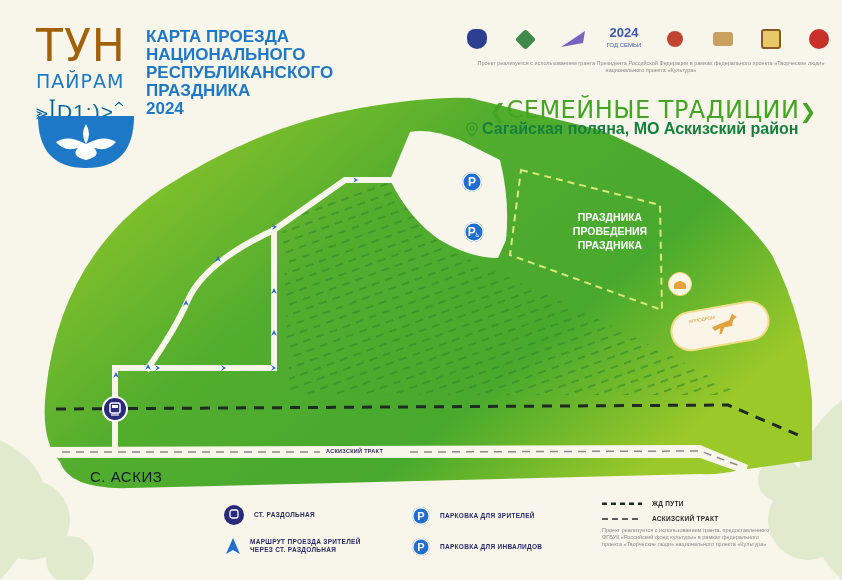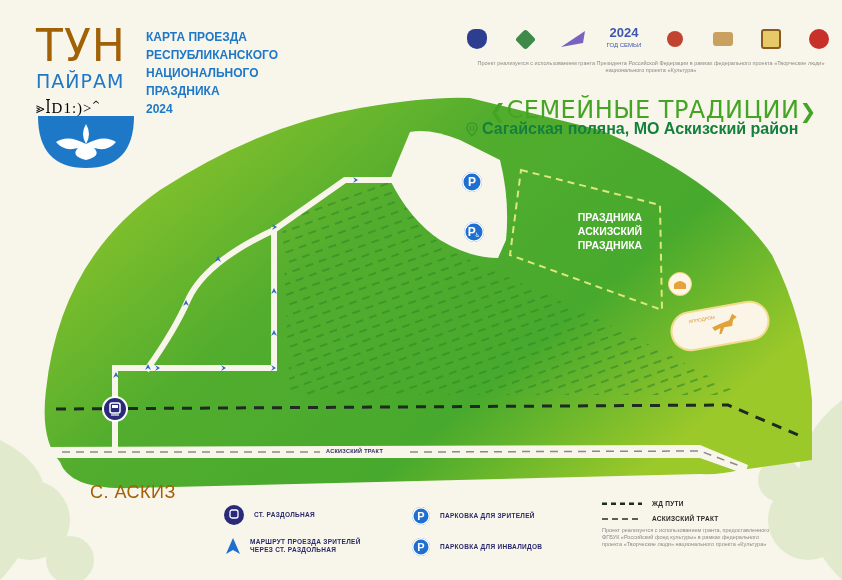--- a/index.html
+++ b/index.html
@@ -7,39 +7,39 @@
       width: 842px; height: 580px; overflow: hidden; position: relative;
       background: #f8f5ea;
       font-family: "Liberation Sans", "DejaVu Sans", sans-serif;
     }
     .abs { position: absolute; }
     svg.map { position: absolute; left: 0; top: 0; }
 
     
     .logo-tun { left: 36px; top: 24px; font-size: 44px; font-weight: 400; color: #a16207; letter-spacing: 1px; line-height: 44px; font-family: "DejaVu Sans", sans-serif; }
     .logo-payram { left: 36px; top: 70px; font-size: 19px; color: #1e78c8; letter-spacing: 1px; font-family: "DejaVu Sans", sans-serif; }
-    .logo-script { left: 36px; top: 97px; font-size: 15px; color: #000000; letter-spacing: 1px; font-family: Liberation Serif, serif; }
-    .header-title { left: 146px; top: 28px; width: 220px; font-size: 12px; line-height: 18px; font-weight: 700; color: #1e78c8; }
+    .logo-script { left: 36px; top: 97px; font-size: 21px; color: #0369a1; letter-spacing: 1px; font-family: Liberation Sans, sans-serif; }
+    .header-title { left: 146px; top: 28px; width: 220px; font-size: 17px; line-height: 18px; font-weight: 700; color: #1e78c8; }
     .header-title div { white-space: nowrap; }
 
     
     .partners { left: 462px; top: 26px; width: 372px; display: flex; justify-content: space-between; align-items: center; }
     .partner { width: 30px; height: 26px; display: flex; align-items: center; justify-content: center; font-size: 8px; }
     .partner .blob { width: 20px; height: 20px; border-radius: 50%; }
     .partner-year { font-weight: 700; font-size: 13px; color: #3d56b0; line-height: 13px; width: 36px; text-align: center; }
     .partner-year small { display: block; font-size: 6px; color: #3d56b0; font-weight: 400; }
     .fineprint-top { left: 468px; top: 60px; width: 366px; font-size: 5.5px; color: #8a8a8a; text-align: center; line-height: 7px; }
 
     .event-title { left: 464px; top: 88px; width: 378px; text-align: center; font-size: 24px; color: #43a523; letter-spacing: 0.5px; font-family: "DejaVu Sans", sans-serif; white-space: nowrap; margin-top: 8px; }
     .event-title .orn { color: #43a523; font-size: 20px; }
     .location { left: 466px; top: 120px; font-size: 16px; font-weight: 700; color: #15803d; white-space: nowrap; display: flex; align-items: center; gap: 4px; }
 
     
     .territory-label { left: 552px; top: 210px; font-size: 10.5px; line-height: 14px; font-weight: 700; color: #ffffff; text-align: center; width: 116px; }
-    .askiz-label { left: 90px; top: 482px; font-size: 18px; color: #a16207; letter-spacing: 0.5px; }
+    .askiz-label { left: 90px; top: 468px; font-size: 15px; color: #0f172a; letter-spacing: 0.5px; }
     .trakt-label { left: 326px; top: 448px; font-size: 5.5px; color: #2b2b5c; font-weight: 700; letter-spacing: 0.3px; }
 
     .pin { width: 20px; height: 20px; border-radius: 50%; background: #1e6fd0; color: #fff; font-size: 12px; font-weight: 700; display: flex; align-items: center; justify-content: center; box-shadow: 0 0 0 1.5px #ffffff inset; }
     .pin.sm { width: 18px; height: 18px; font-size: 11px; }
     .pin .sub { font-size: 6px; margin-left: -1px; margin-top: 5px; }
 
     .station-icon { width: 26px; height: 26px; border-radius: 50%; background: #2a2a7a; border: 2px solid #ffffff; box-sizing: border-box; display: flex; align-items: center; justify-content: center; }
 
     .yurt-icon { left: 668px; top: 272px; width: 22px; height: 22px; border-radius: 50%; background: #fdf6e6; border: 1.5px solid #f4d27a; display: flex; align-items: center; justify-content: center; }
     .hippo { left: 670px; top: 306px; width: 100px; height: 40px; border-radius: 20px; background: #fbf5e8; border: 2px solid #f0dc8a; transform: rotate(-10deg); box-sizing: border-box; }
@@ -118,22 +118,22 @@
 <div class="abs logo-tun">ТУН</div>
 <div class="abs logo-payram">ПАЙРАМ</div>
 <div class="abs logo-script">⪢ꟾD1:)&gt;⌃</div>
 <svg class="abs" style="left:38px;top:116px" width="96" height="52">
   <path d="M0 0 L96 0 Q96 52 48 52 Q0 52 0 0 Z" fill="#1e78c8"></path>
   <path d="M48 8 Q42 18 48 28 Q54 18 48 8 Z M48 28 Q30 18 18 26 Q26 36 40 32 Q32 40 48 44 Q64 40 56 32 Q70 36 78 26 Q66 18 48 28 Z" fill="#ffffff"></path>
 </svg>
 
 <div class="abs header-title">
   <div>КАРТА ПРОЕЗДА</div>
+  <div>НАЦИОНАЛЬНОГО</div>
   <div>РЕСПУБЛИКАНСКОГО</div>
-  <div>НАЦИОНАЛЬНОГО</div>
   <div>ПРАЗДНИКА</div>
   <div>2024</div>
 </div>
 
 <div class="abs partners">
   <div class="partner">
       <div class="blob" style="background:#2d3d90;border-radius:40% 40% 50% 50%"></div>
     </div>
   <div class="partner">
       <div class="blob" style="background:#3f8a4a;transform:rotate(45deg);border-radius:3px;width:15px;height:15px"></div>
@@ -175,21 +175,21 @@
 <div class="abs pin" style="left:462px;top:172px">
     <span>P</span>
   </div>
 <div class="abs pin" style="left:464px;top:222px">
     <span>P</span>
     <span class="sub">♿</span>
   </div>
 
 <div class="abs territory-label">
   <div>ПРАЗДНИКА</div>
-  <div>АСКИЗСКИЙ</div>
+  <div>ПРОВЕДЕНИЯ</div>
   <div>ПРАЗДНИКА</div>
 </div>
 
 <div class="abs yurt-icon">
   <svg width="14" height="12">
       <path d="M1 11 L1 6 Q7 0 13 6 L13 11 Z" fill="#e8a23a"></path>
     </svg>
 </div>
 <div class="abs hippo">
   <span class="hippo-label">ИППОДРОМ</span>

